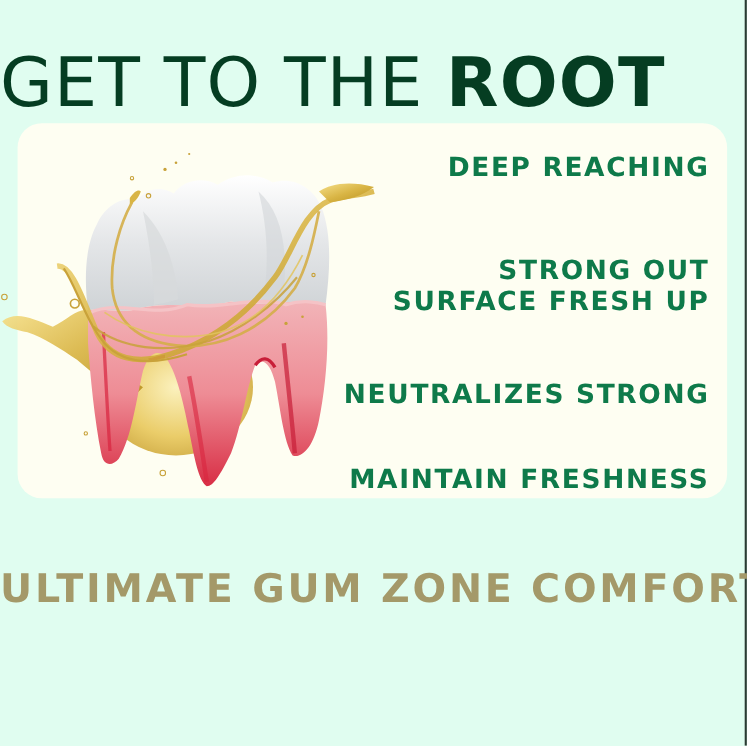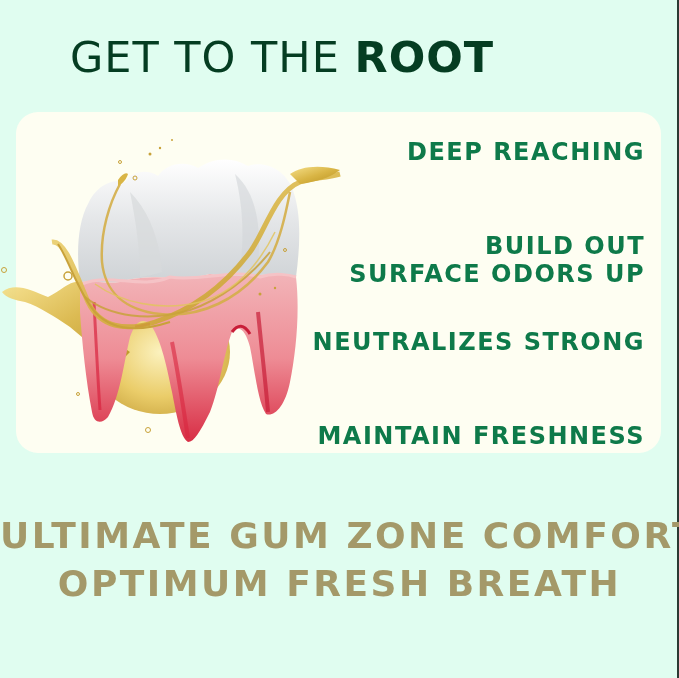--- a/index.html
+++ b/index.html
@@ -19,23 +19,23 @@
       top: 0;
       right: 0;
       width: 2px;
       height: 678px;
       background: #2b3a33;
     }
     .title {
       position: absolute;
       left: 0;
       width: 564px;
-      top: 22px;
+      top: 40px;
       text-align: center;
-      font-size: 43px;
+      font-size: 62px;
       line-height: 70px;
       color: #053D22;
       letter-spacing: 1px;
       white-space: nowrap;
     }
     .title .light {
       font-weight: normal;
     }
     .title .bold {
       font-weight: bold;
@@ -175,27 +175,26 @@
     <circle cx="275" cy="176" r="1.2" fill="#C8A23A"></circle>
     <circle cx="285" cy="138" r="1.5" fill="none" stroke="#C8A23A" stroke-width="1"></circle>
   </svg>
 </div>
 
 <div class="benefits">
   <div class="benefit" style="top:0px;">
     <span class="line">DEEP REACHING</span>
   </div>
   <div class="benefit" style="top:94px;">
-    <span class="line">BUILD OUT</span>
-    <span class="line">SURFACE ODORS UP</span>
-  </div>
-  <div class="benefit" style="top:190px;">
+    <span class="line">STRONG OUT</span>
+    <span class="line">SURFACE FRESH UP</span>
+  </div>
+  <div class="benefit" style="top:206px;">
     <span class="line">NEUTRALIZES STRONG</span>
   </div>
   <div class="benefit" style="top:284px;">
     <span class="line">MAINTAIN FRESHNESS</span>
   </div>
 </div>
 
 <div class="tagline">
   <span class="line">ULTIMATE GUM ZONE COMFORT</span>
-  <span class="line">OPTIMUM FRESH BREATH</span>
 </div>
 
 </body></html>

